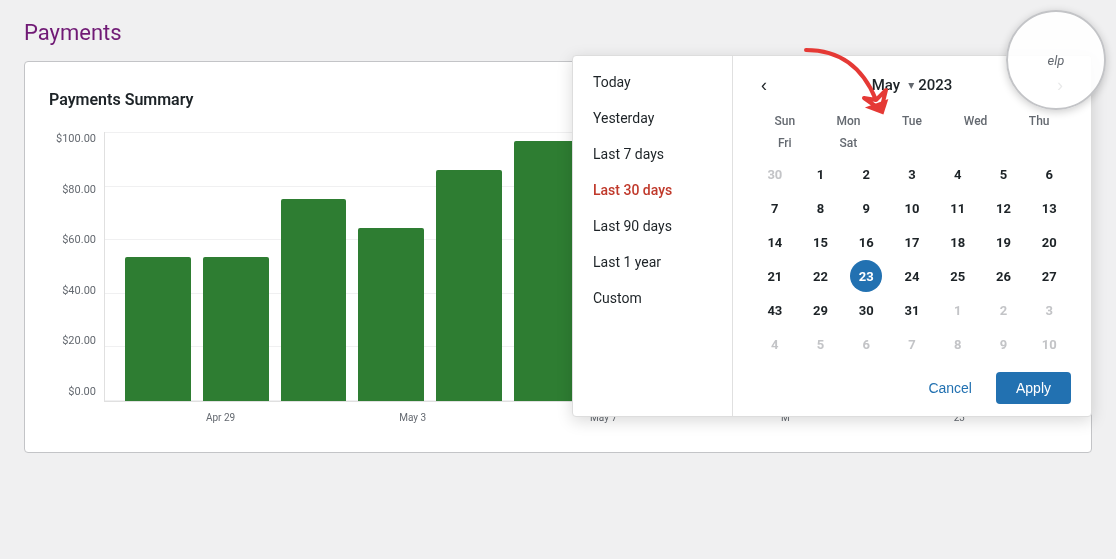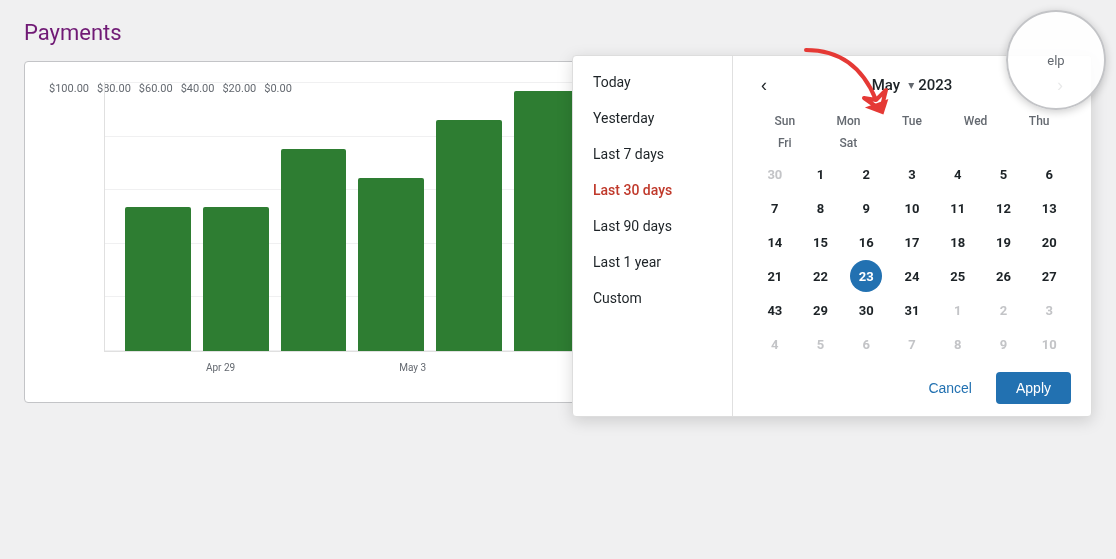--- a/index.html
+++ b/index.html
@@ -121,21 +121,21 @@
       height: 300px;
     }
 
     .y-axis-labels {
       position: absolute;
       left: 0;
       top: 0;
       bottom: 30px;
       width: 55px;
       display: flex;
-      flex-direction: row;
+      flex-direction: column;
       justify-content: space-between;
       padding-bottom: 4px;
     }
 
     .y-label {
       font-size: 11px;
       color: #646970;
       text-align: right;
       padding-right: 8px;
     }
@@ -380,31 +380,46 @@
       height: 100px;
       border-radius: 50%;
       border: 2px solid #c3c4c7;
       background: rgba(255,255,255,0.9);
       overflow: hidden;
       z-index: 150;
       display: flex;
       align-items: center;
       justify-content: center;
       box-shadow: 0 2px 8px rgba(0,0,0,0.2);
+      font-style: italic;
     }
   </style>
 </head>
 <body>
 
 <div class="page-bg"></div>
 
 <div class="main-content">
   <h1 class="page-title">Payments</h1>
 
   <div class="card">
+    <div class="card-header">
+      <h2 class="card-title">Payments Summary</h2>
+      <div class="header-controls">
+        <span class="test-data-label">Test Da</span>
+        <div class="toggle-switch"></div>
+        <button class="dropdown-btn">
+          <span>Last 30 days</span>
+          <span>▾</span>
+        </button>
+        <button class="gear-btn">
+          <span>⚙</span>
+        </button>
+      </div>
+    </div>
 
     <div class="chart-area">
       <div class="y-axis-labels">
         <span class="y-label">$100.00</span>
         <span class="y-label">$80.00</span>
         <span class="y-label">$60.00</span>
         <span class="y-label">$40.00</span>
         <span class="y-label">$20.00</span>
         <span class="y-label">$0.00</span>
       </div>

